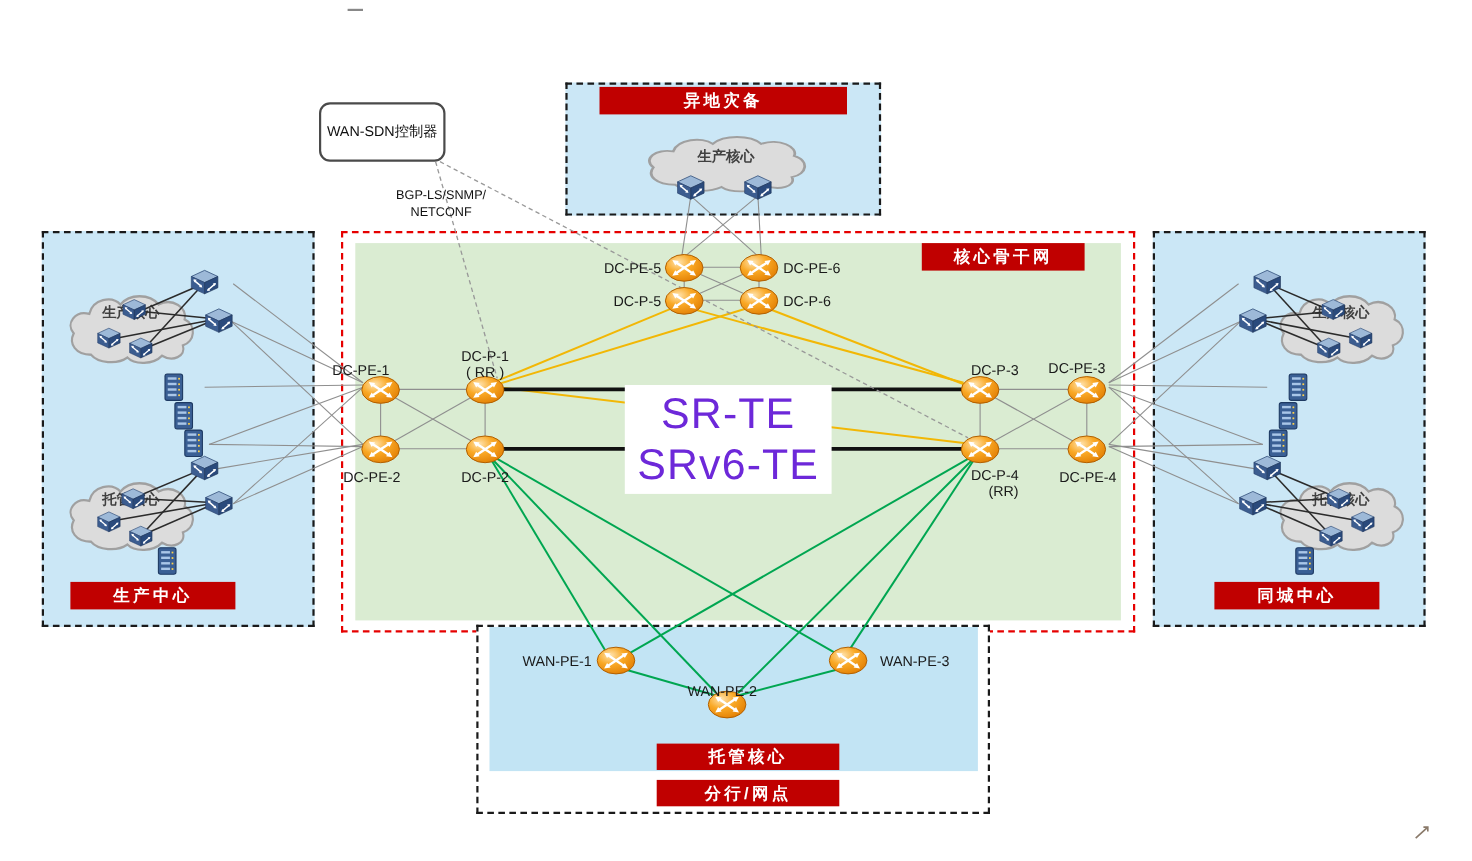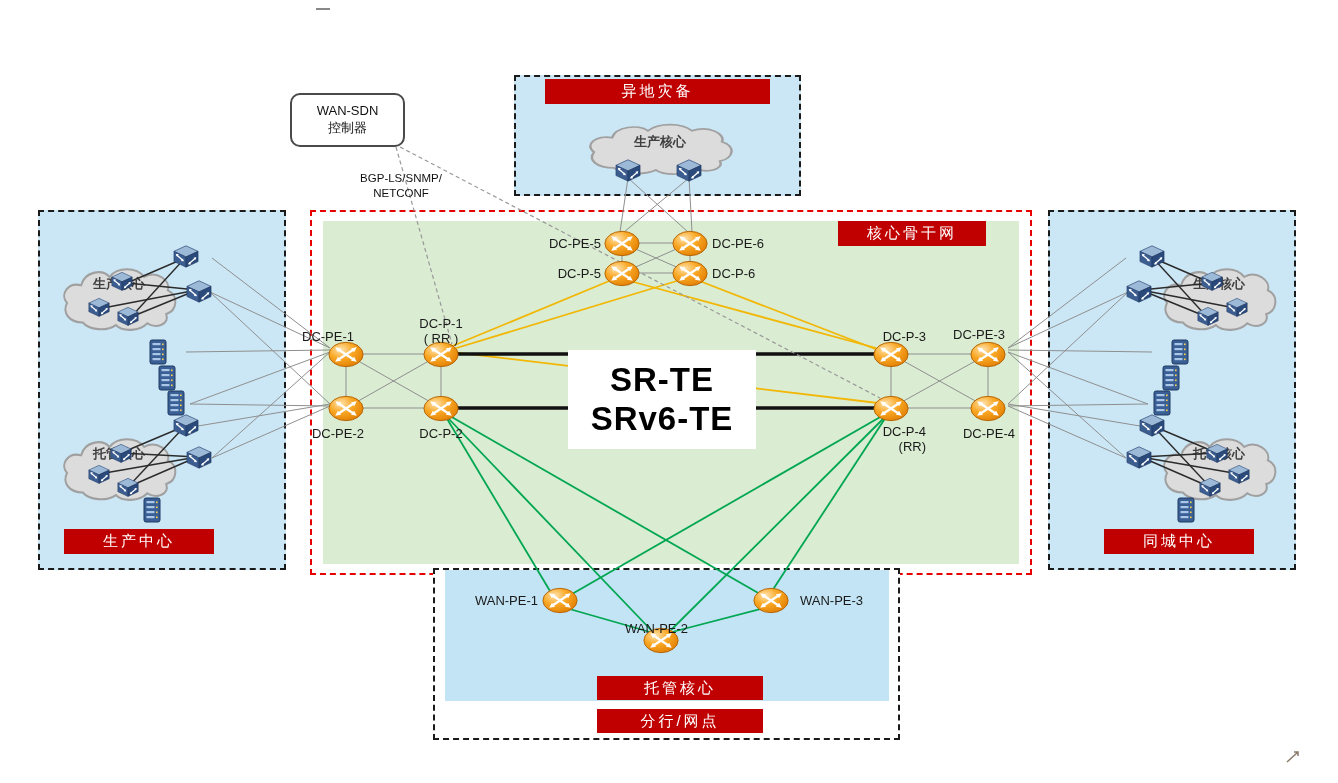--- a/index.html
+++ b/index.html
@@ -17,25 +17,25 @@
   .cloudlabel{position:absolute;left:0;width:100%;text-align:center;font-size:13px;font-weight:bold;color:#404040;z-index:2;line-height:1.25}
   .wrap2{left:50%;transform:translateX(-50%);width:58px}
   .wires{position:absolute;left:0;top:0;z-index:2}
   .node{position:absolute;z-index:3}
   .rt{width:36px;height:27px}
   .sw{width:30px;height:26px}
   .swsm{width:26px;height:22px}
   .stk{width:20px;height:28px}
   .node svg{display:block;width:100%;height:100%}
   .nlabel{position:absolute;z-index:3;font-size:13px;color:#1a1a1a;line-height:1.15}
-  .banner{position:absolute;z-index:3;background:#c00000;color:#fff;font-weight:normal;font-size:15px;letter-spacing:3px;display:flex;align-items:center;justify-content:center}
-  .controller{position:absolute;left:290px;top:93px;width:115px;height:54px;background:#fff;border:2px solid #4a4a4a;border-radius:10px;z-index:3;display:flex;flex-direction:column;align-items:center;justify-content:center;font-size:13px;color:#111;line-height:1.3}
+  .banner{position:absolute;z-index:3;background:#c00000;color:#fff;font-weight:bold;font-size:15px;letter-spacing:3px;display:flex;align-items:center;justify-content:center}
+  .controller{position:absolute;left:290px;top:93px;width:115px;height:54px;background:#fff;border:2px solid #4a4a4a;border-radius:10px;z-index:3;display:flex;flex-direction:row;align-items:center;justify-content:center;font-size:13px;color:#111;line-height:1.3}
   .protocol{position:absolute;left:346px;top:171px;width:110px;z-index:3;font-size:11.5px;color:#111;text-align:center;line-height:1.3}
   .sr-overlay{position:absolute;left:568px;top:350px;width:188px;height:99px;background:#fff;z-index:3;display:flex;flex-direction:column;align-items:center;justify-content:center;gap:2px}
-  .sr-line{font-size:33px;font-weight:bold;color:#000000;letter-spacing:1px;line-height:1.12}
+  .sr-line{font-size:39px;font-weight:normal;color:#6d28d9;letter-spacing:1px;line-height:1.12}
   .mark{position:absolute;z-index:3}
 </style>
 </head>
 <body>
 
 <svg width="0" height="0" style="position:absolute" aria-hidden="true">
   <defs>
     <radialGradient id="gradOrange" cx="35%" cy="30%" r="80%">
       <stop offset="0%" stop-color="#ffe3ae"></stop>
       <stop offset="45%" stop-color="#f9a825"></stop>

